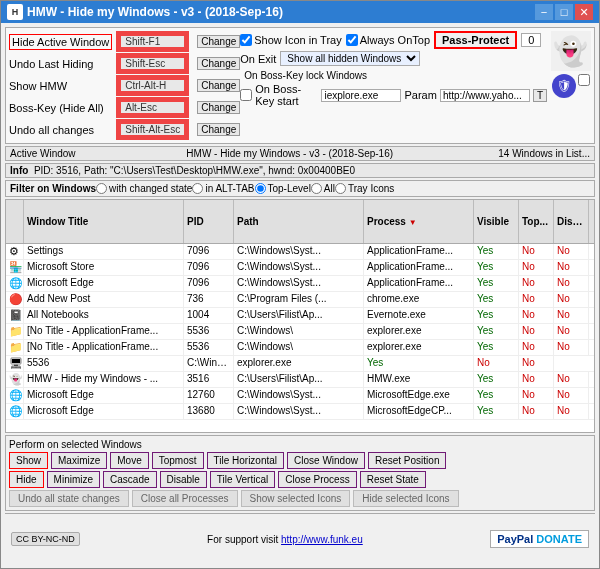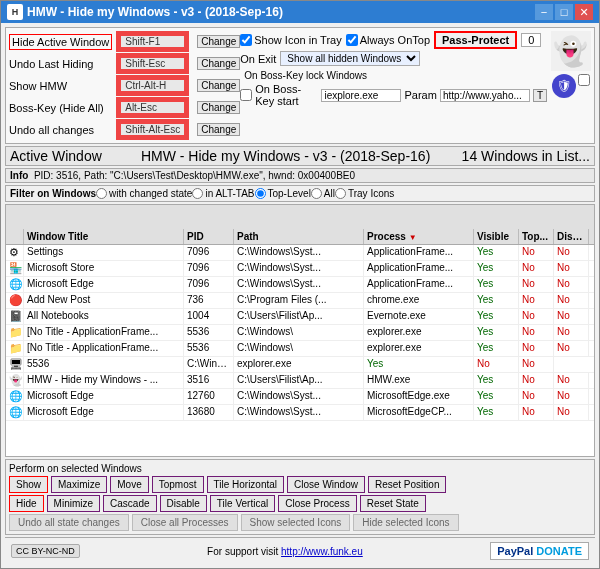--- a/index.html
+++ b/index.html
@@ -138,21 +138,21 @@
       border-radius: 50%;
       display: flex; align-items: center; justify-content: center;
       color: white; font-size: 12px;
     }
     
     
     .active-window-bar {
       background: #e8e8e8;
       border: 1px solid #aaa;
       padding: 1px 4px;
-      font-size: 14px;
+      font-size: 10px;
       display: flex;
       justify-content: space-between;
     }
     .active-window-info {
       background: #e8e8e8;
       border: 1px solid #aaa;
       padding: 1px 4px;
       font-size: 10px;
     }
     
@@ -175,26 +175,25 @@
     }
     .table-header {
       display: grid;
       grid-template-columns: 18px 160px 50px 130px 110px 45px 35px 35px;
       background: #e0e0e0;
       border-bottom: 1px solid #aaa;
       font-size: 10px;
       font-weight: bold;
     }
     .th {
-      padding: 2px 3px;
+      padding: 16px 3px;
       border-right: 1px solid #bbb;
       white-space: nowrap;
       overflow: hidden;
       text-overflow: ellipsis;
-      margin-top: 24px;
     }
     .table-body { overflow-y: auto; height: calc(100% - 20px); }
     .table-row {
       display: grid;
       grid-template-columns: 18px 160px 50px 130px 110px 45px 35px 35px;
       border-bottom: 1px solid #eee;
       font-size: 10px;
     }
     .td {
       padding: 1px 3px;
@@ -235,21 +234,21 @@
       white-space: nowrap;
       color: #666;
     }
     
     
     .bottom-bar {
       display: flex;
       align-items: center;
       justify-content: space-between;
       border-top: 1px solid #aaa;
-      padding: 4px 6px;
+      padding: 16px 6px;
       background: #f0f0f0;
       font-size: 10px;
     }
     .cc-badge {
       background: #e0e0e0;
       border: 1px solid #aaa;
       padding: 1px 4px;
       font-size: 9px;
       border-radius: 2px;
     }

